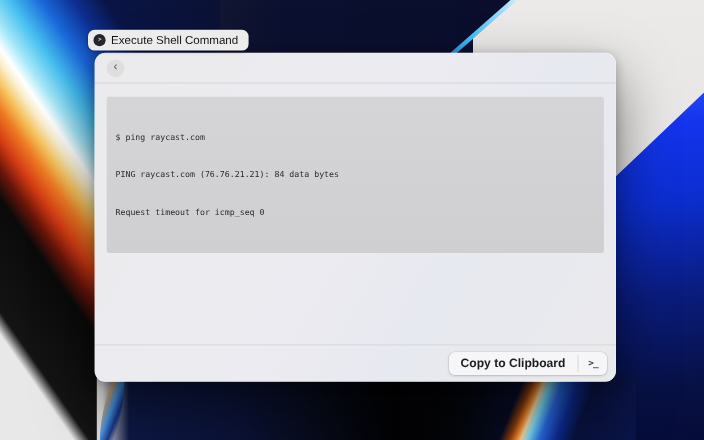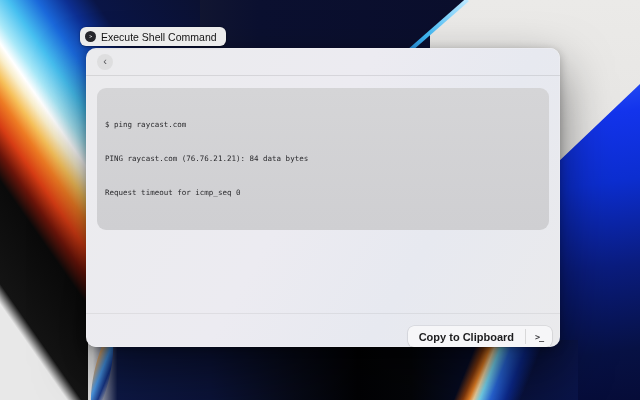--- a/index.html
+++ b/index.html
@@ -45,25 +45,25 @@
   .window { position:absolute; left:86px; top:48px; width:474px; height:299px; border-radius:10px;
     background:linear-gradient(120deg,#ebebed 0%,#ecebf1 45%,#e7e9f0 70%,#eaeaec 100%);
     box-shadow:0 22px 50px rgba(0,0,0,.5), 0 2px 10px rgba(0,0,0,.25), 0 0 0 .5px rgba(255,255,255,.35) inset;
     z-index:20; display:flex; flex-direction:column; }
   .win-header { height:28px; flex:0 0 auto; display:flex; align-items:center; padding:0 11px;
     border-bottom:1px solid rgba(0,0,0,.09); }
   .back-btn { width:16px; height:16px; border-radius:50%; background:#dededf; border:none; cursor:pointer;
     display:flex; align-items:center; justify-content:center;
     color:#58585c; font-size:11px; line-height:1; padding-bottom:1px; }
   .win-body { flex:1 1 auto; padding:12px 11px 0 11px; }
-  .terminal { width:452px; min-height:85px; border-radius:9px; padding:8px 8px 9px 8px;
+  .terminal { width:452px; min-height:85px; border-radius:2px; padding:8px 8px 9px 8px;
     background:linear-gradient(180deg,#d5d5d7 0%,#cfcfd2 100%);
     font-family:"DejaVu Sans Mono","Liberation Mono",monospace;
     font-size:7.5px; line-height:11.4px; color:#29292c; white-space:pre; }
-  .win-footer { flex:0 0 auto; height:34px; display:flex; align-items:flex-end; justify-content:flex-end;
+  .win-footer { flex:0 0 auto; height:34px; display:flex; align-items:center; justify-content:flex-end;
     padding:0 8px; border-top:1px solid rgba(0,0,0,.06); }
   .copy-btn { display:flex; align-items:stretch; height:21px; border-radius:6px; overflow:hidden; cursor:pointer;
     background:#f6f6f8; border:none; padding:0;
     box-shadow:0 0 0 .5px rgba(0,0,0,.12), 0 1px 2px rgba(0,0,0,.08); }
   .copy-btn-label { display:flex; align-items:center; padding:0 11px; font-size:11px; font-weight:600; color:#1c1c1e;
     font-family:"Liberation Sans",sans-serif; }
   .copy-btn-divider { width:1px; background:rgba(0,0,0,.12); margin:3px 0; }
   .copy-btn-key { display:flex; align-items:center; justify-content:center; width:26px;
     font-family:"DejaVu Sans Mono",monospace; font-size:8.5px; font-weight:bold; color:#3a3a3e; letter-spacing:-1px; }
 </style>

